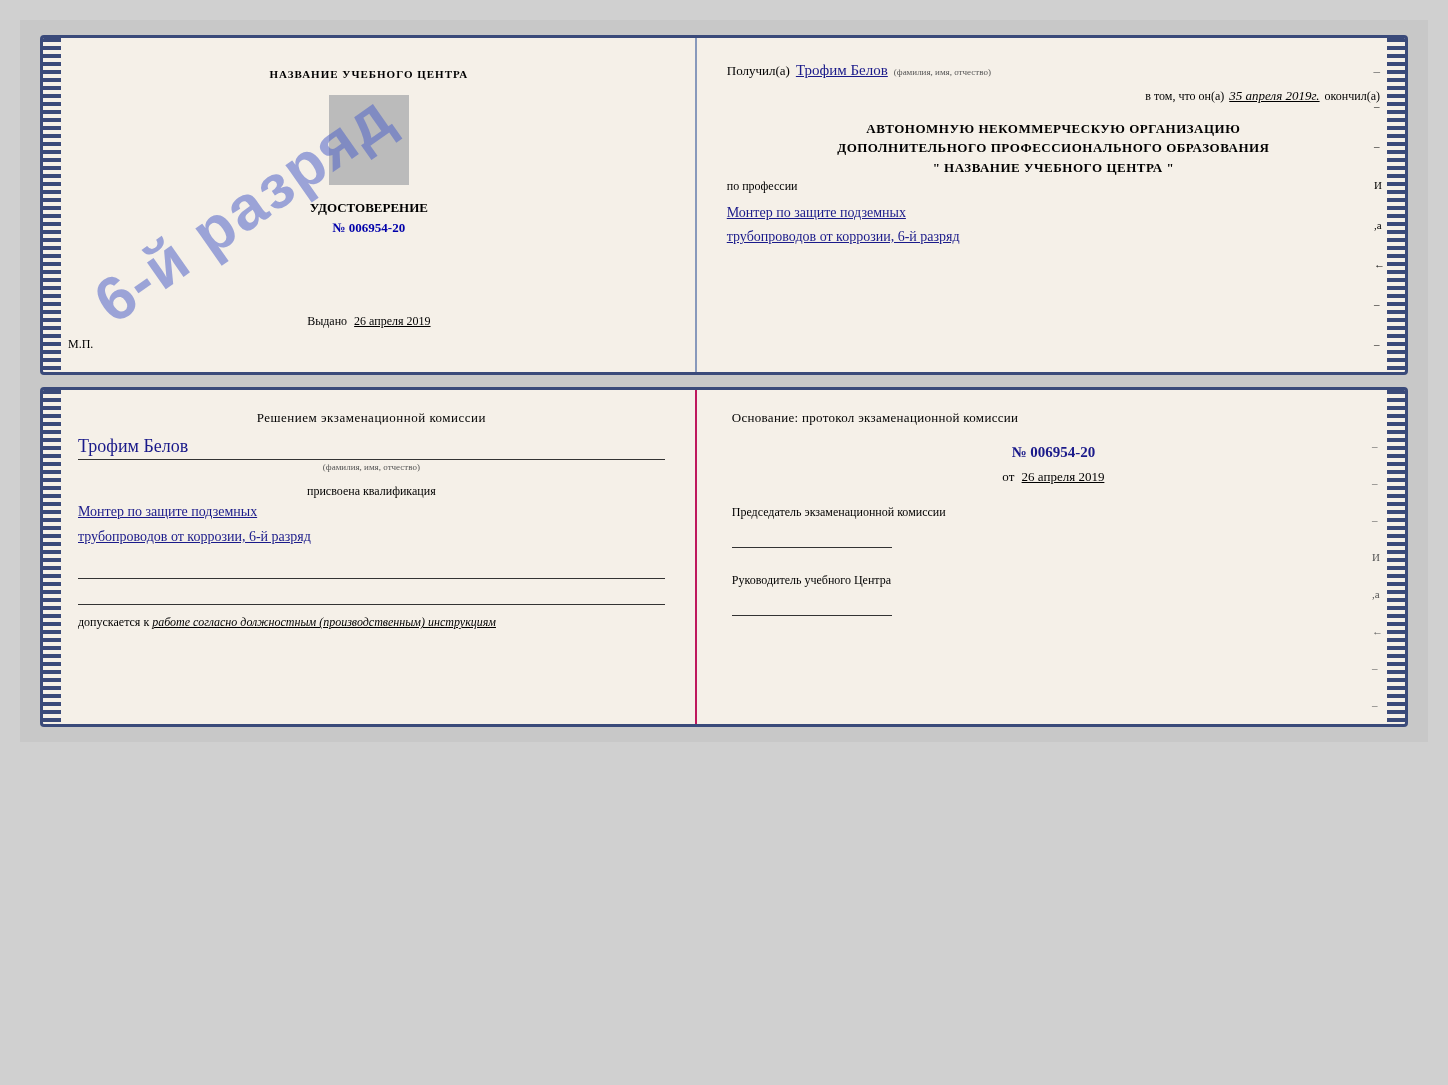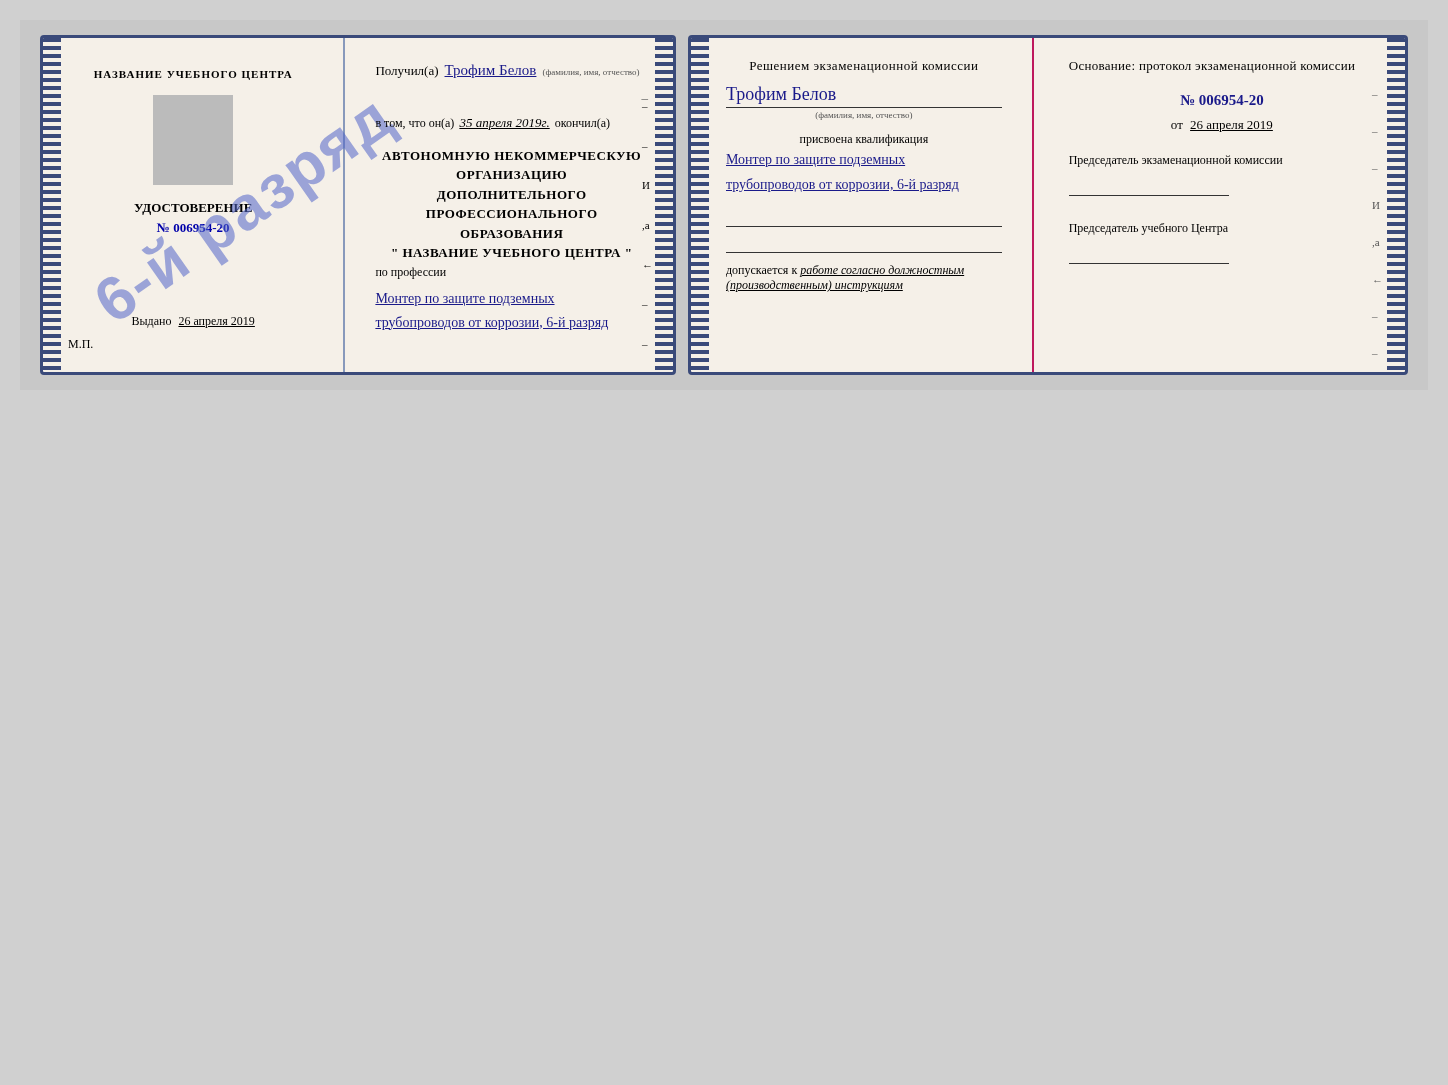--- a/index.html
+++ b/index.html
@@ -8,21 +8,21 @@
       font-family: 'Times New Roman', Times, serif;
       width: 1448px;
       min-height: 1085px;
       padding: 20px;
     }
 
     .page-wrapper {
       background: #c8c8c8;
       padding: 15px 20px;
       display: flex;
-      flex-direction: row;
+      flex-direction: column;
       gap: 12px;
     }
 
     
     .certificate-book {
       display: flex;
       background: #f5f0e8;
       border: 3px solid #3a4a7a;
       border-radius: 4px;
       min-height: 340px;
@@ -166,20 +166,21 @@
       margin-left: auto;
       color: #555;
     }
 
     .vtom-line {
       font-size: 12px;
       margin-bottom: 12px;
       display: flex;
       align-items: baseline;
       gap: 5px;
+      justify-content: flex-end;
     }
 
     .vtom-date {
       font-style: italic;
       text-decoration: underline;
       font-size: 13px;
     }
 
     .org-block {
       font-size: 13px;
@@ -484,21 +485,21 @@
         <span>от</span>
         <span style="text-decoration:underline; margin-left:4px;">26 апреля 2019</span>
       </div>
 
       <div class="predsedatel-block">
         <div>Председатель экзаменационной комиссии</div>
         <div class="signature-line"></div>
       </div>
 
       <div class="rukovoditel-block">
-        <div>Председатель учебного Центра</div>
+        <div>Руководитель учебного Центра</div>
         <div class="signature-line"></div>
       </div>
 
       <div class="right-edge-labels">
         <span>–</span>
         <span>–</span>
         <span>–</span>
         <span>И</span>
         <span>,а</span>
         <span>←</span>

